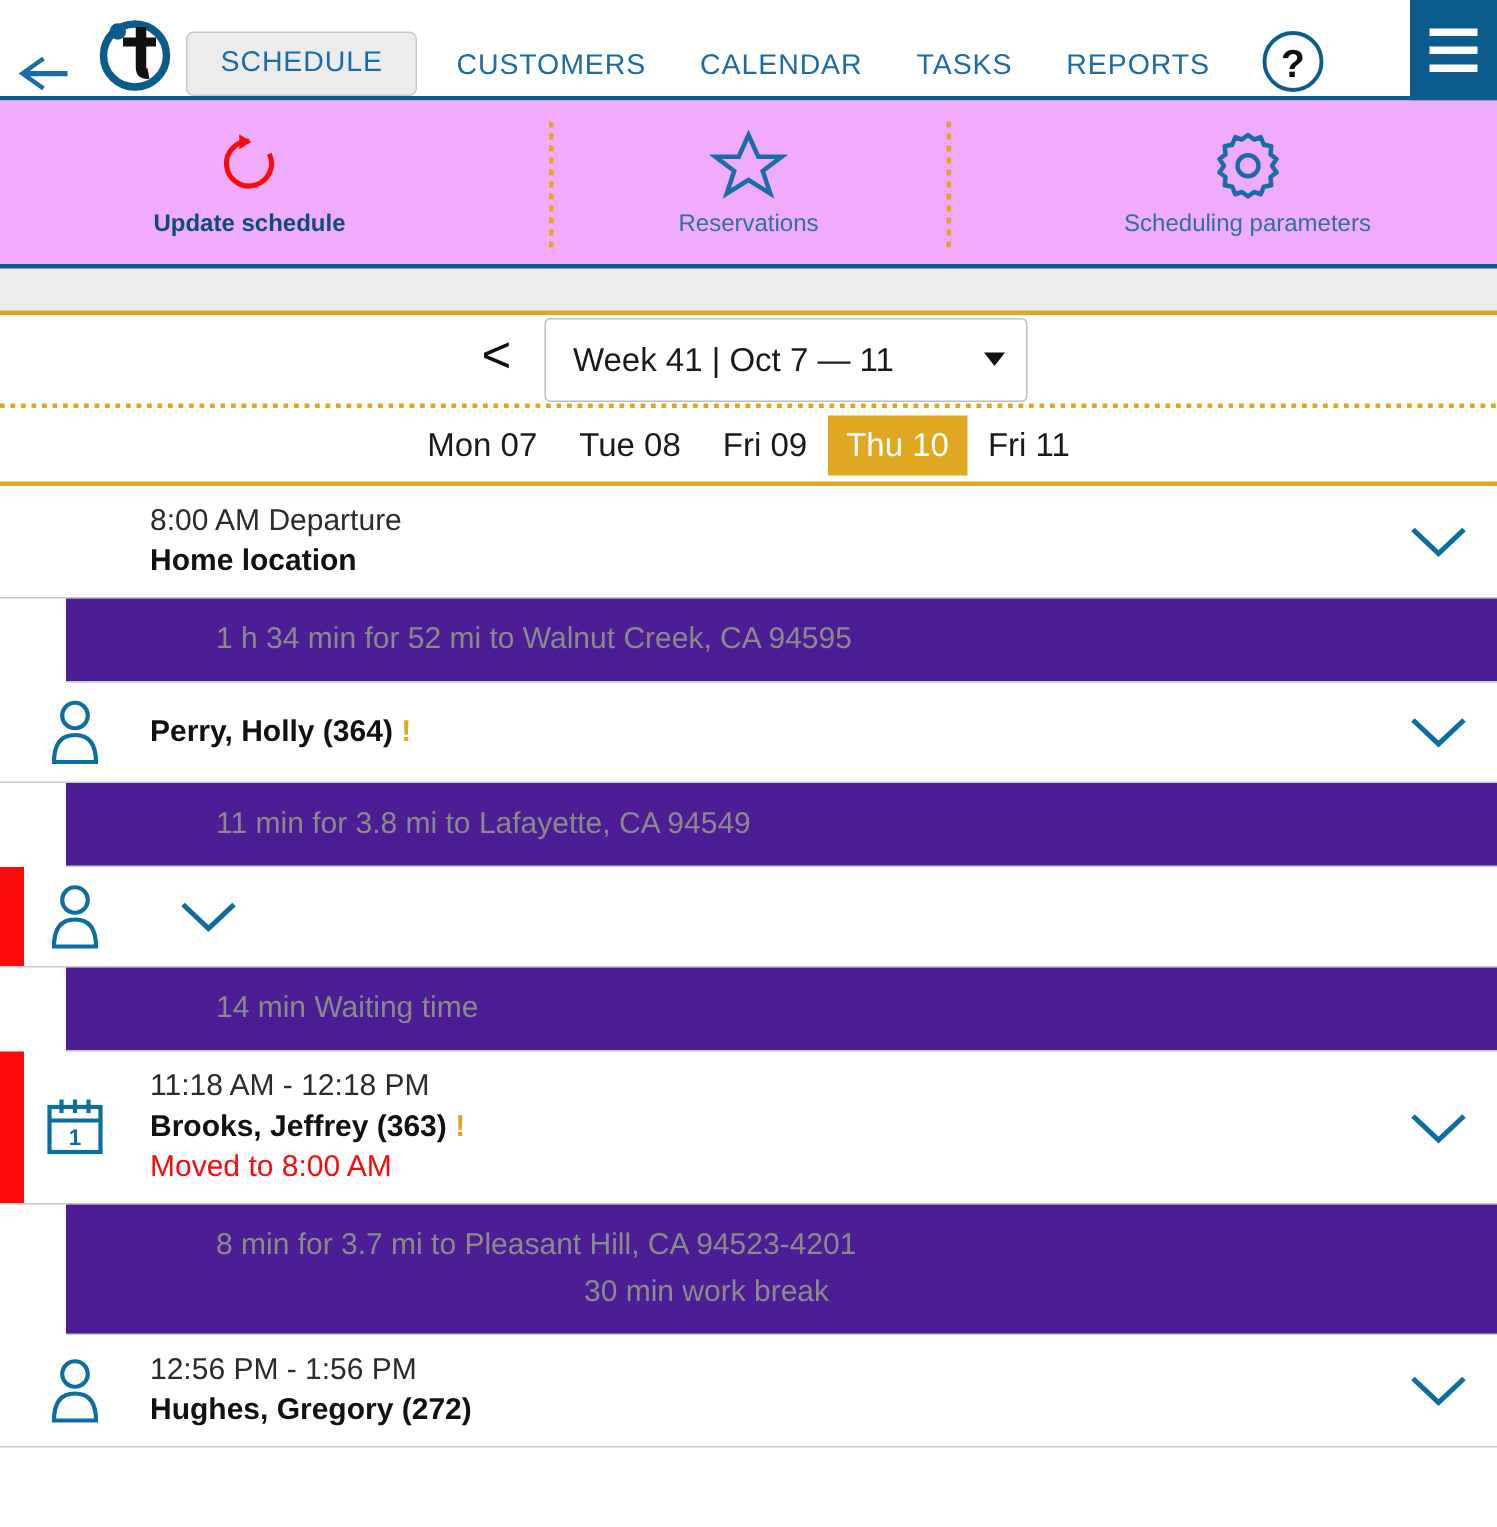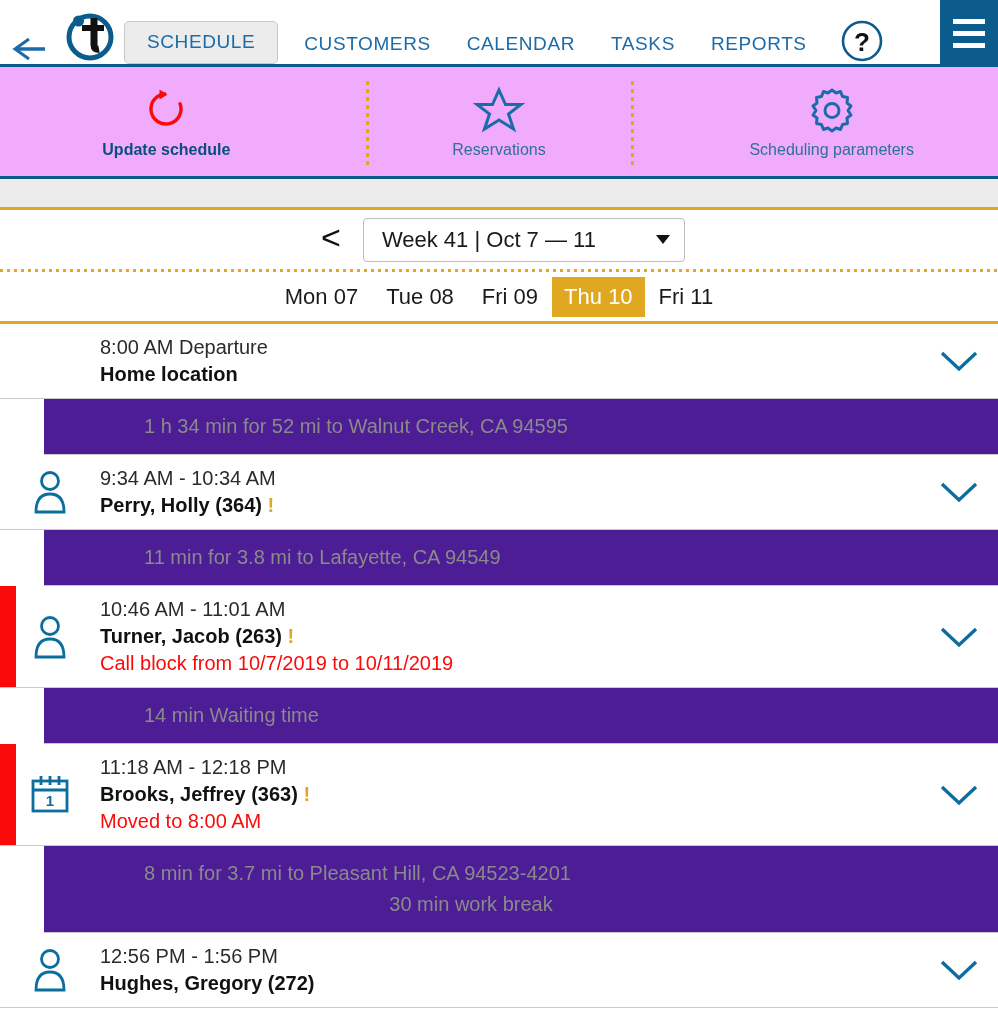--- a/index.html
+++ b/index.html
@@ -124,21 +124,21 @@
   .prev-week {
     font-size: 34px;
     color: #111111;
     line-height: 1;
     padding: 0 8px 6px 8px;
     cursor: pointer;
     font-family: "Liberation Sans", sans-serif;
   }
   .week-select {
     width: 322px;
-    height: 44px;
+    height: 56px;
     border: 1px solid #bdbdbd;
     border-radius: 4px;
     background: #ffffff;
     display: flex;
     align-items: center;
     justify-content: space-between;
     padding: 0 14px 0 18px;
     cursor: pointer;
   }
   .week-select-text {
@@ -375,46 +375,40 @@
       </div>
     </div>
     <div class="row stop">
       <div class="row-icon">
         <svg width="38" height="46" viewBox="0 0 38 46">
     <circle cx="19" cy="12" r="8.5" fill="none" stroke="#0b6e9e" stroke-width="2.8"></circle>
     <path d="M5 43 Q5 25 19 25 Q33 25 33 43 Z" fill="none" stroke="#0b6e9e" stroke-width="2.8"></path>
   </svg>
       </div>
       <div class="row-body">
-        <div class="time-line">9:34 AM - 10:34 AM</div>
         <div class="name-line"><span>Perry, Holly (364)</span><span class="bang"> !</span></div>
       </div>
       <div class="chevron">
         <svg width="44" height="28" viewBox="0 0 44 28">
     <path d="M5 6 L22 22 L39 6" fill="none" stroke="#0b6e9e" stroke-width="3.4"></path>
   </svg>
       </div>
     </div>
     <div class="row travel">
       <div style="flex: 1 1 0%;">
         <div class="travel-line">11 min for 3.8 mi to Lafayette, CA 94549</div>
       </div>
     </div>
     <div class="row stop">
       <div class="alert-bar"></div>
       <div class="row-icon">
         <svg width="38" height="46" viewBox="0 0 38 46">
     <circle cx="19" cy="12" r="8.5" fill="none" stroke="#0b6e9e" stroke-width="2.8"></circle>
     <path d="M5 43 Q5 25 19 25 Q33 25 33 43 Z" fill="none" stroke="#0b6e9e" stroke-width="2.8"></path>
   </svg>
-      </div>
-      <div class="row-body">
-        <div class="time-line">10:46 AM - 11:01 AM</div>
-        <div class="name-line"><span>Turner, Jacob (263)</span><span class="bang"> !</span></div>
-        <div class="note-line">Call block from 10/7/2019 to 10/11/2019</div>
       </div>
       <div class="chevron">
         <svg width="44" height="28" viewBox="0 0 44 28">
     <path d="M5 6 L22 22 L39 6" fill="none" stroke="#0b6e9e" stroke-width="3.4"></path>
   </svg>
       </div>
     </div>
     <div class="row travel">
       <div style="flex: 1 1 0%;">
         <div class="travel-line">14 min Waiting time</div>

